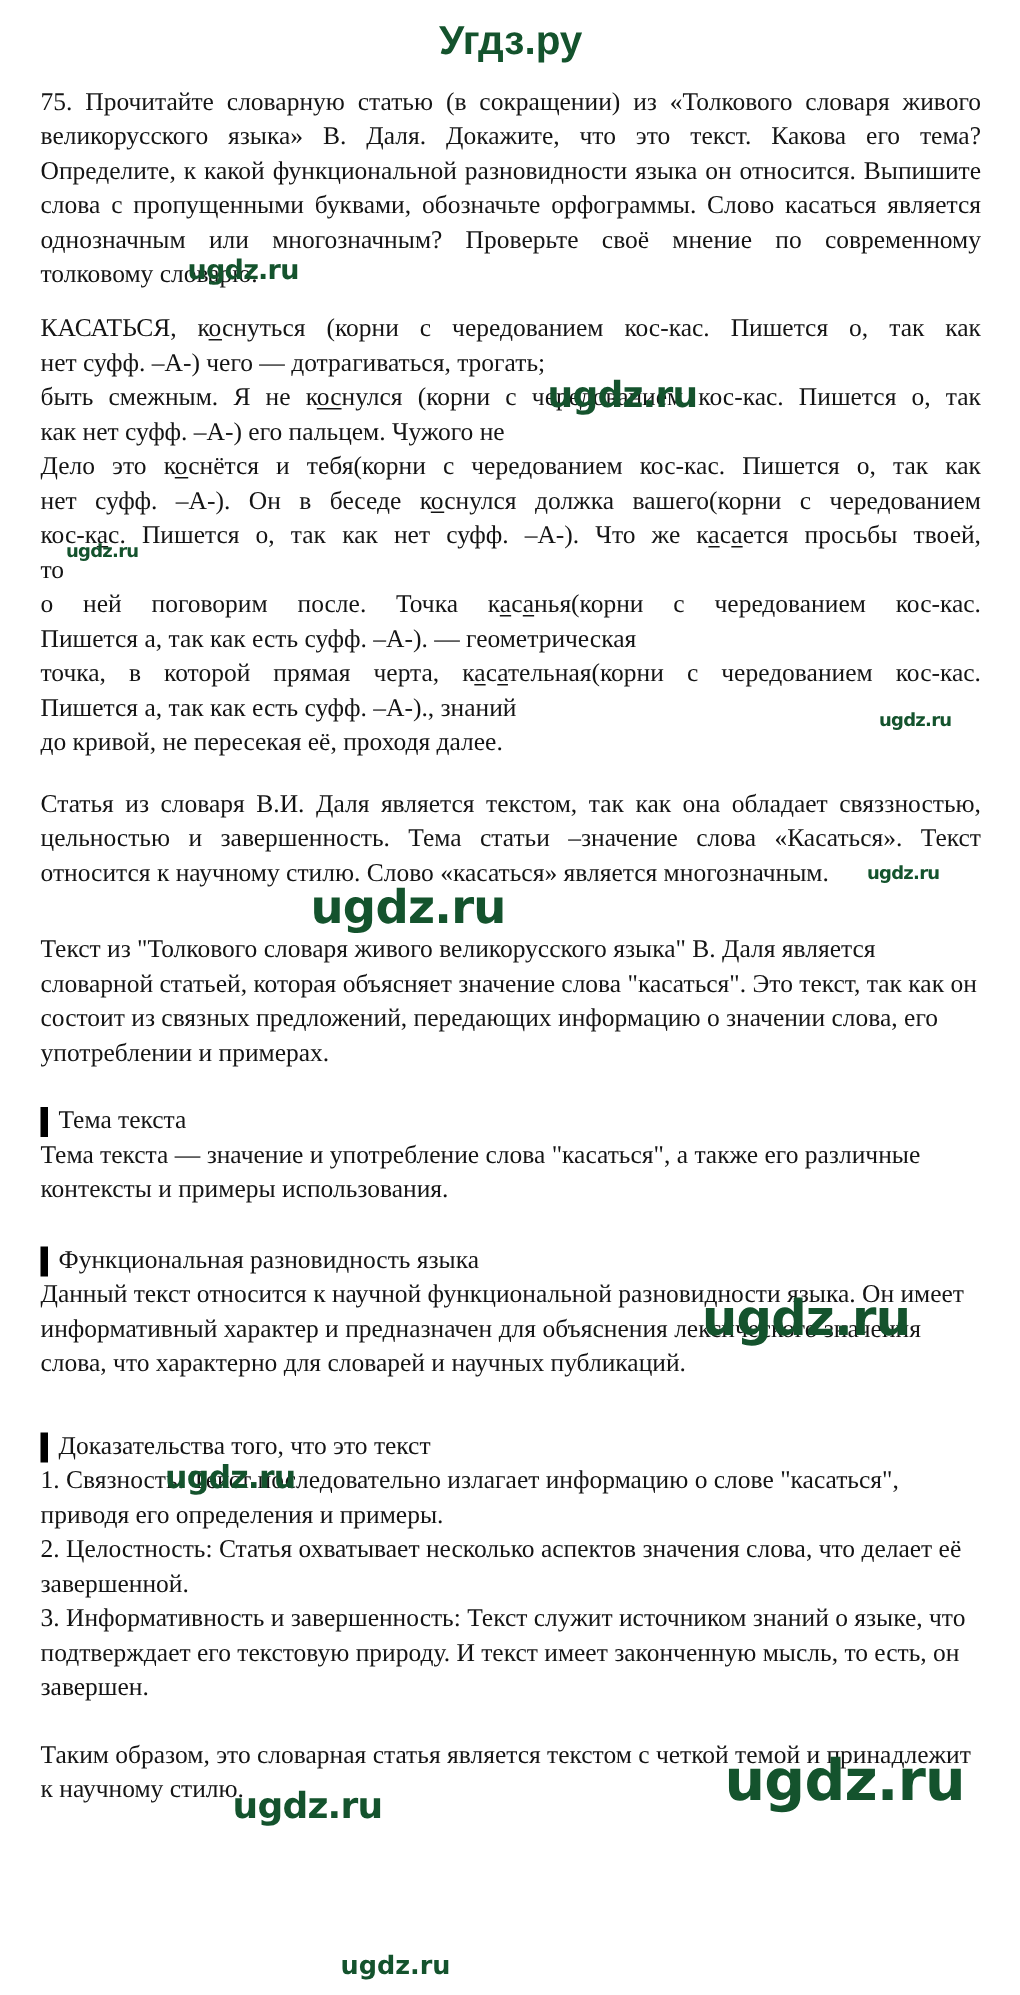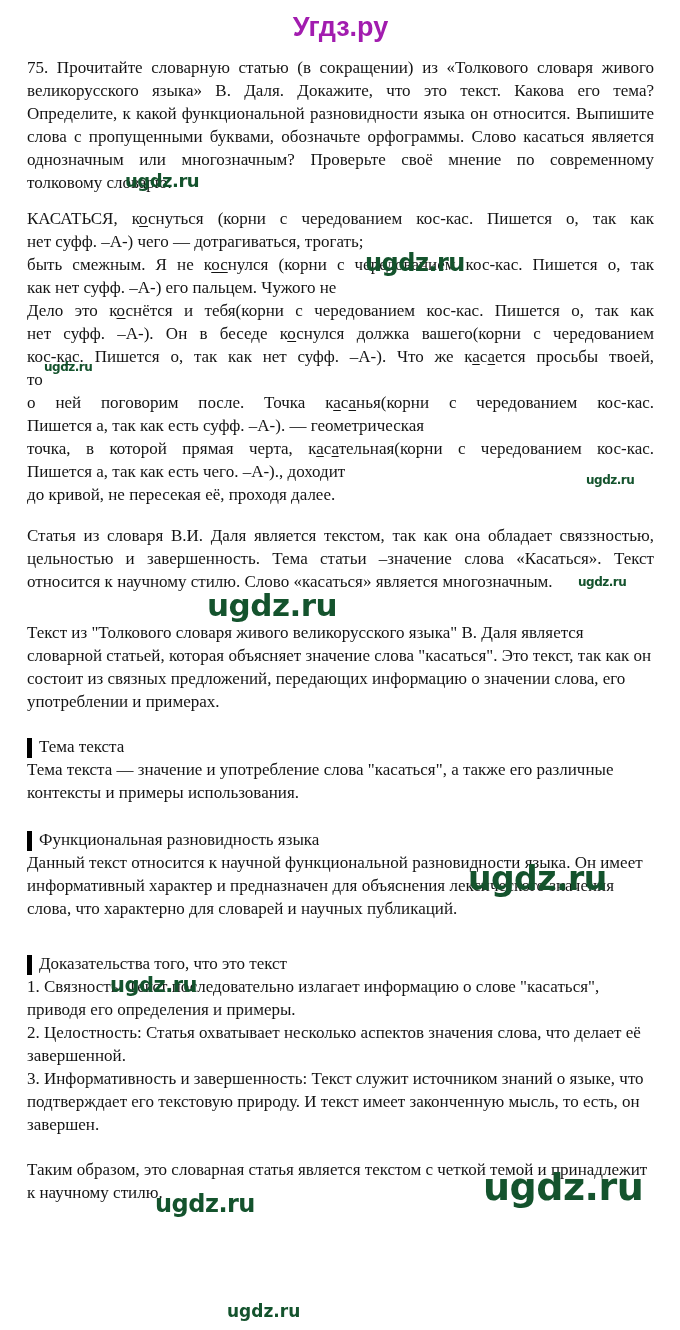--- a/index.html
+++ b/index.html
@@ -7,21 +7,21 @@
     width:680px;height:1330px;
     background:#ffffff;color:#141414;
     font-family:"Liberation Serif","DejaVu Serif",serif;
     position:relative;overflow:hidden;
   }
   .page{padding:0 26px 0 27px;}
   .site-title{
     text-align:center;
     font-family:"Liberation Sans","DejaVu Sans",sans-serif;
     font-weight:700;font-size:27px;line-height:32px;
-    padding-top:11px;color:#a21caf;
+    padding-top:11px;color:#14532d;
   }
   .doc{font-size:17px;line-height:23px;}
   p{margin:0;}
   .task{margin-top:13px;text-align:justify;}
   .dict{margin-top:13px;}
   .dict-line{text-align:left;white-space:nowrap;}
   .dict-line.fj{white-space:normal;text-align:justify;text-align-last:justify;}
   .para-j{margin-top:18px;text-align:justify;}
   .para-l{margin-top:28px;text-align:left;}
   .section{margin-top:22px;}
@@ -69,21 +69,21 @@
       <div class="dict-line">нет суфф. –А-) чего — дотрагиваться, трогать;</div>
       <div class="dict-line fj">быть смежным. Я не к<u>ос</u>нулся (корни с чередованием кос-кас. Пишется о, так</div>
       <div class="dict-line">как нет суфф. –А-) его пальцем. Чужого не</div>
       <div class="dict-line fj">Дело это к<u>о</u>снётся и тебя(корни с чередованием кос-кас. Пишется о, так как</div>
       <div class="dict-line fj">нет суфф. –А-). Он в беседе к<u>о</u>снулся должка вашего(корни с чередованием</div>
       <div class="dict-line fj">кос-к<u>а</u>с. Пишется о, так как нет суфф. –А-). Что же к<u>а</u>с<u>а</u>ется просьбы твоей,</div>
       <div class="dict-line">то</div>
       <div class="dict-line fj">о ней поговорим после. Точка к<u>а</u>с<u>а</u>нья(корни с чередованием кос-кас.</div>
       <div class="dict-line">Пишется а, так как есть суфф. –А-). — геометрическая</div>
       <div class="dict-line fj">точка, в которой прямая черта, к<u>а</u>с<u>а</u>тельная(корни с чередованием кос-кас.</div>
-      <div class="dict-line">Пишется а, так как есть чего. –А-)., доходит</div>
+      <div class="dict-line">Пишется а, так как есть суфф. –А-)., знаний</div>
       <div class="dict-line">до кривой, не пересекая её, проходя далее.</div>
     </div>
 
     <p class="para-j">Статья из словаря В.И. Даля является текстом, так как она обладает связзностью, цельностью и завершенность. Тема статьи –значение слова «Касаться». Текст относится к научному стилю. Слово «касаться» является многозначным.</p>
 
     <p class="para-l">Текст из "Толкового словаря живого великорусского языка" В. Даля является словарной статьей, которая объясняет значение слова "касаться". Это текст, так как он состоит из связных предложений, передающих информацию о значении слова, его употреблении и примерах.</p>
 
     <div class="section s1">
       <div class="heading">
         <span class="bar"></span>

